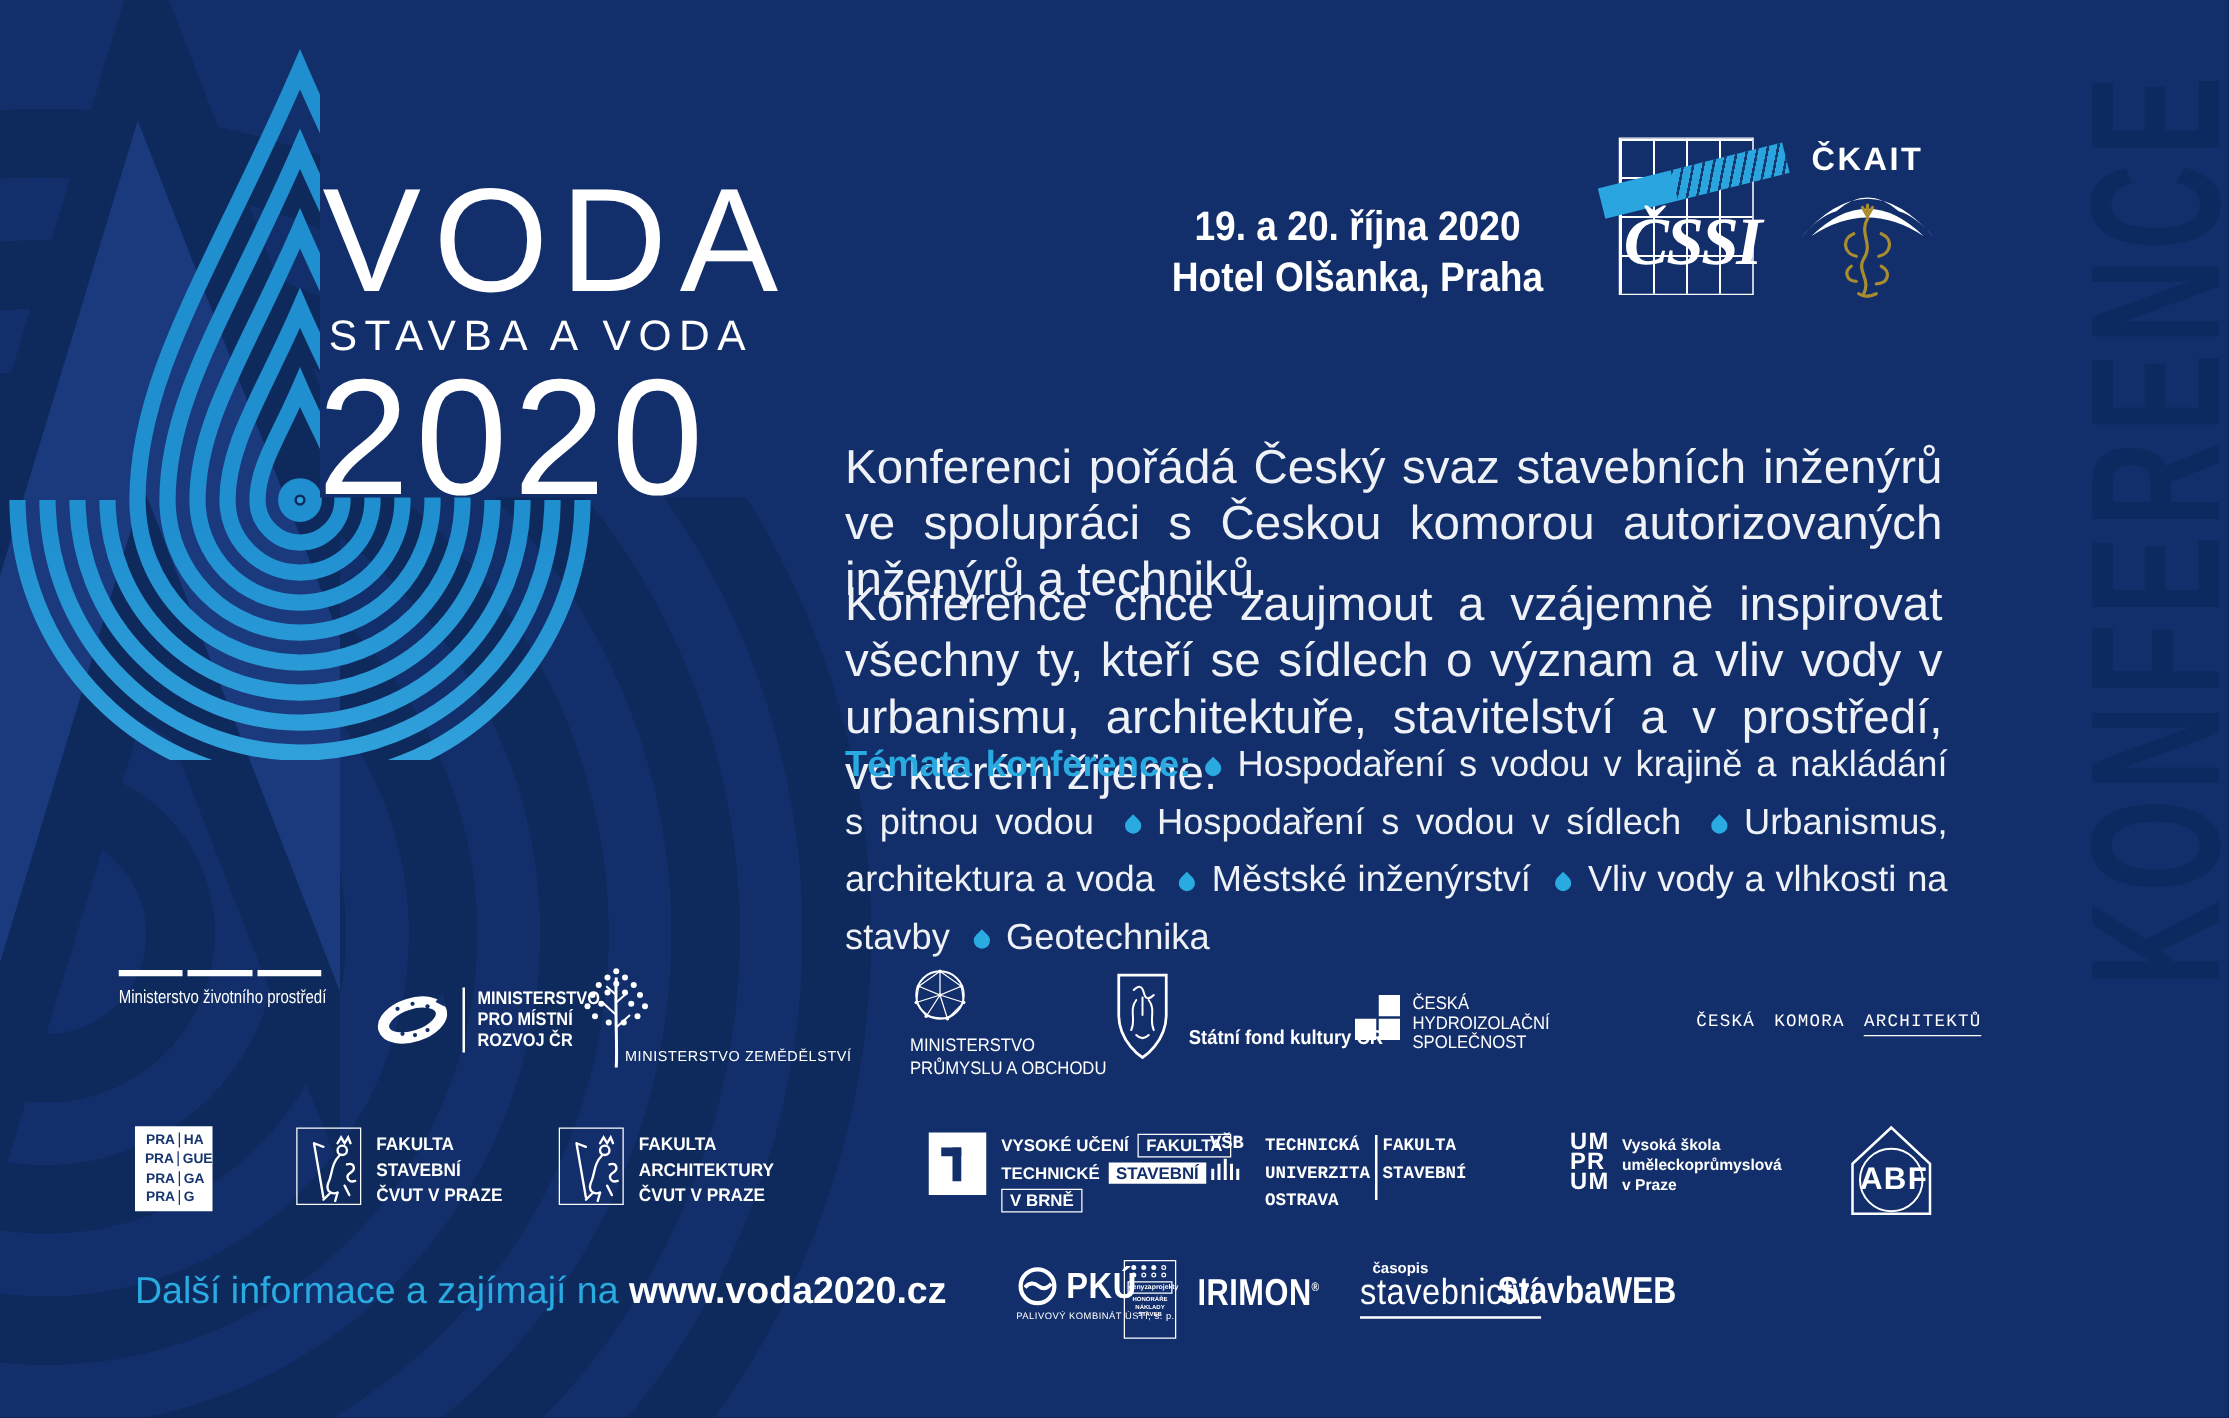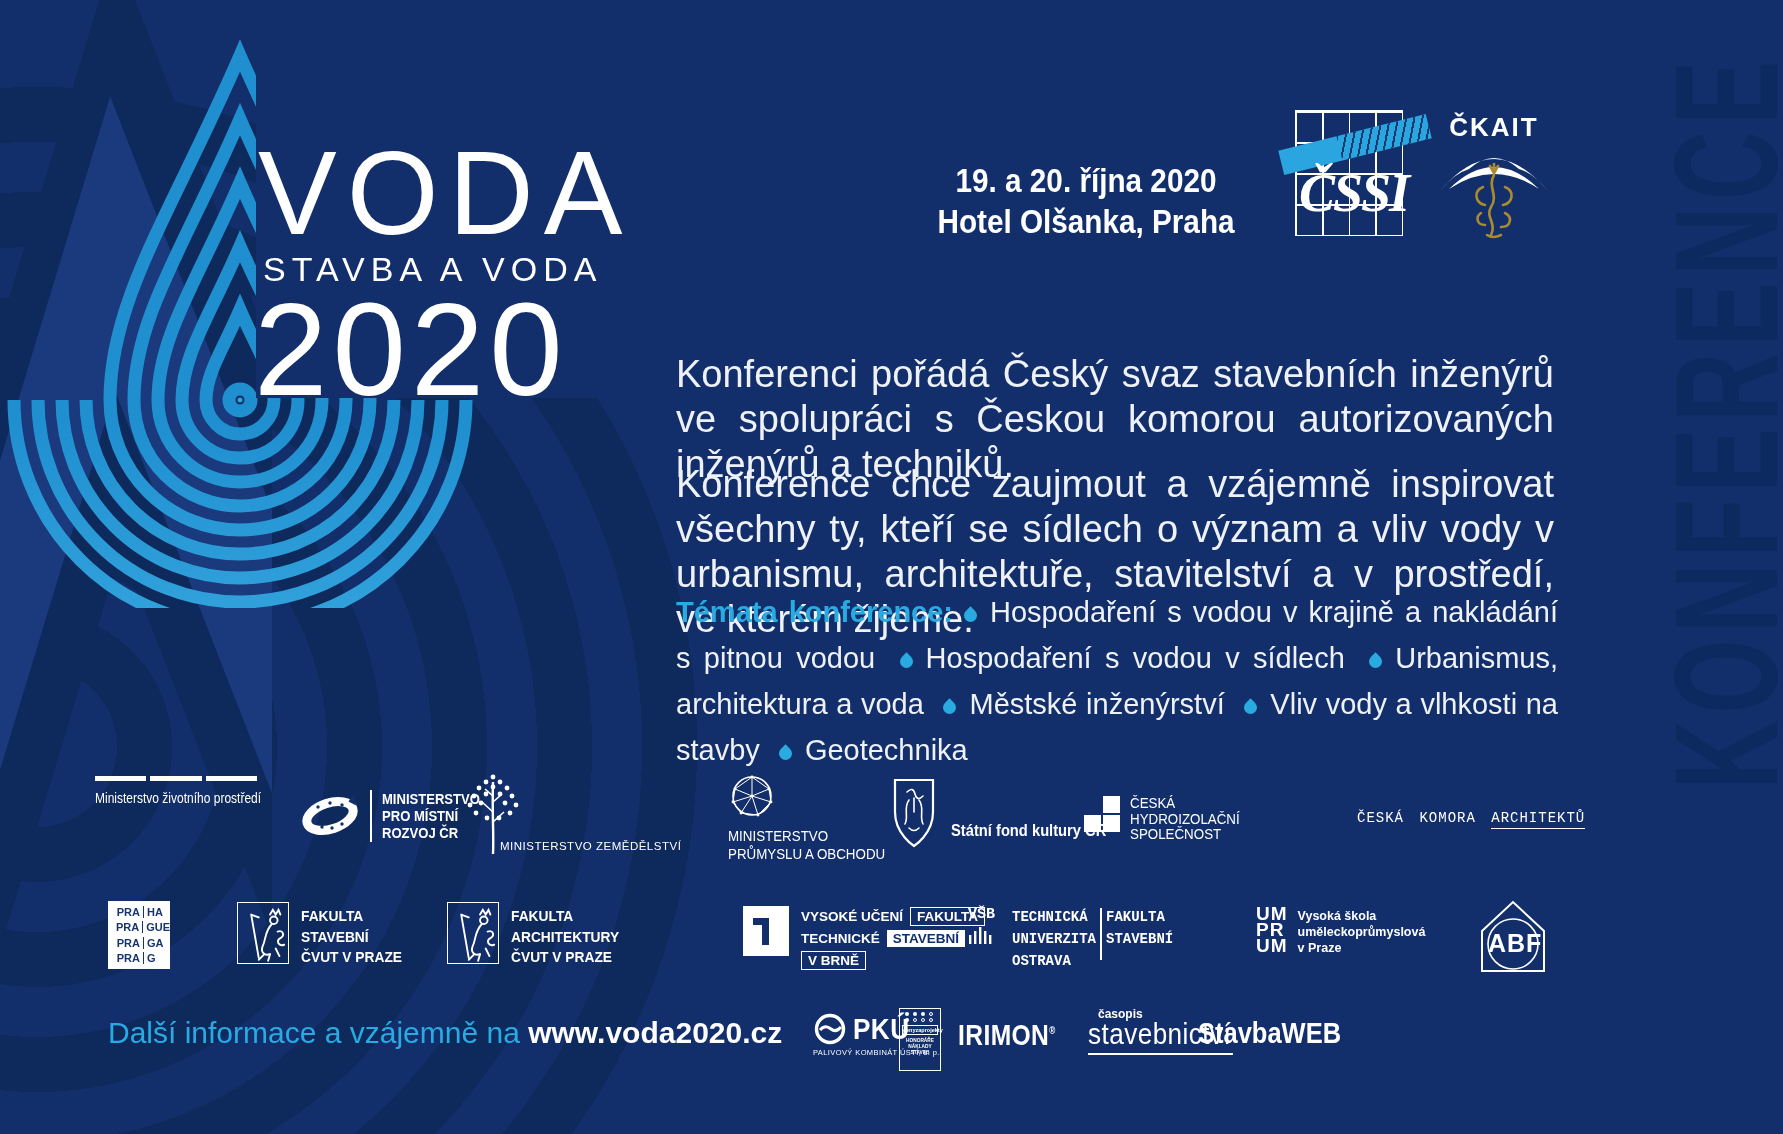--- a/index.html
+++ b/index.html
@@ -439,21 +439,21 @@
   </div>
 
   <div class="abs abf w">
     <svg width="78" height="88" viewBox="0 0 78 88">
       <path d="M 8 42 L 39 13 L 70 42 L 70 82 L 8 82 Z" fill="none" stroke="#fff" stroke-width="2"></path>
       <circle cx="39" cy="55" r="25" fill="none" stroke="#fff" stroke-width="1.6"></circle>
     </svg>
     <div class="abfText">ABF</div>
   </div>
 
-  <div class="abs info"><span class="infoPrefix">Další informace a vzájemně na </span><span class="infoSite">www.voda2020.cz</span></div>
+  <div class="abs info"><span class="infoPrefix">Další informace a zajímají na </span><span class="infoSite">www.voda2020.cz</span></div>
 
   <div class="abs pku w">
     <div class="pkuTop">
       <svg width="34" height="34" viewBox="0 0 34 34">
         <circle cx="17" cy="17" r="13.5" fill="none" stroke="#fff" stroke-width="3.4"></circle>
         <path d="M 7 18 q 5 -6 11 -1 q 5 4 10 -2" fill="none" stroke="#fff" stroke-width="3"></path>
       </svg>
       <div class="pkuName">PKÚ</div>
     </div>
     <div class="pkuSub">PALIVOVÝ KOMBINÁT ÚSTÍ, s. p.</div>

